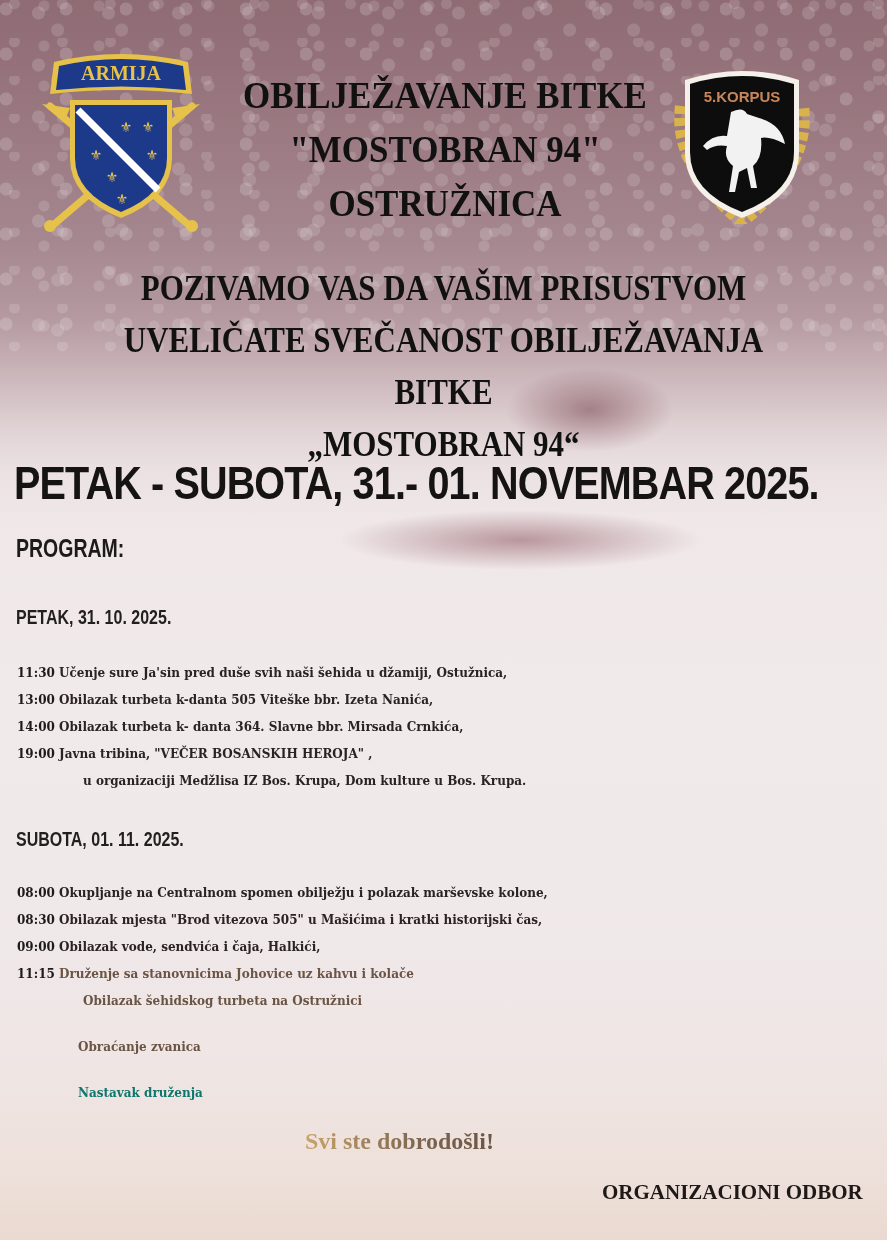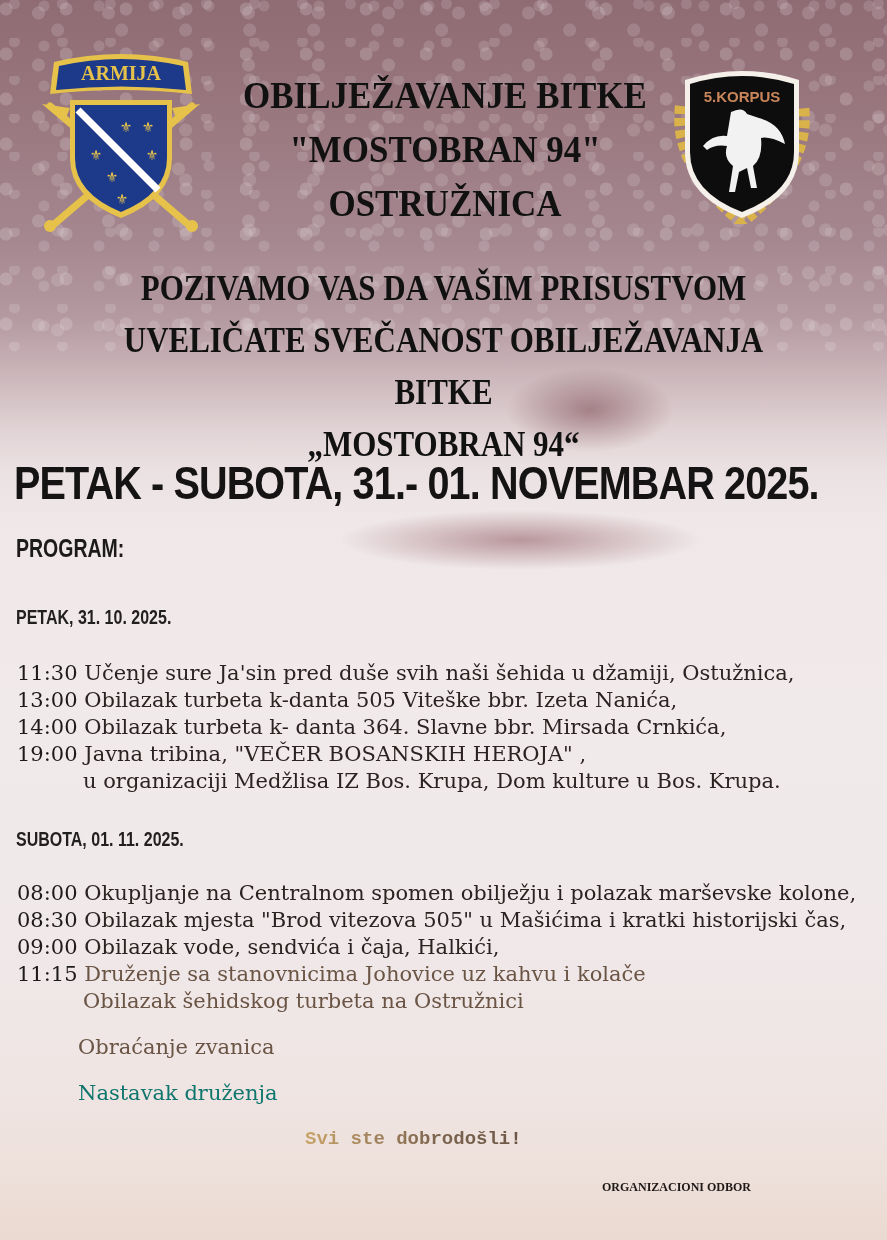--- a/index.html
+++ b/index.html
@@ -63,44 +63,44 @@
       font-family: "Liberation Sans", sans-serif; font-weight: bold;
       font-size: 20px; color: #221f1f;
       transform: scaleX(0.8); transform-origin: left center;
       white-space: nowrap;
     }
     .day1-heading { top: 606px; }
     .day2-heading { top: 828px; }
 
     .schedule {
       position: absolute; left: 17px; margin: 0; padding: 0; list-style: none;
-      font-family: "DejaVu Serif", serif; font-weight: normal;
-      font-size: 21px; line-height: 27px; color: #2a2322;
+      font-family: "DejaVu Serif", serif; font-weight: bold;
+      font-size: 12px; line-height: 27px; color: #2a2322;
       white-space: nowrap;
     }
     .day1 { top: 660px; }
     .day2 { top: 880px; }
     .schedule li { display: block; }
     .time { color: #1e1a1a; }
     .indent1 { padding-left: 66px; }
     .indent2 { padding-left: 61px; margin-top: 19px; }
     .warm { color: #6a5444; }
     .gold { color: #0f766e; }
 
     .welcome {
       position: absolute; left: 305px; top: 1128px;
-      font-family: Liberation Mono, monospace; font-weight: bold;
-      font-size: 19px;
+      font-family: Liberation Serif, serif; font-weight: bold;
+      font-size: 24px;
       background: linear-gradient(90deg, #c9a46a, #7d6550 60%, #6c5646);
       -webkit-background-clip: text; background-clip: text; color: transparent;
     }
     .organizer {
       position: absolute; left: 602px; top: 1180px;
       font-family: "Liberation Serif", serif; font-weight: bold;
-      font-size: 12px; color: #1e1817;
+      font-size: 21px; color: #1e1817;
     }
   </style>
 </head>
 <body>
 
 <div class="bg"></div>
 <div class="speckle"></div>
 
 <svg class="logo logo-armija" viewBox="0 0 162 186">
 

